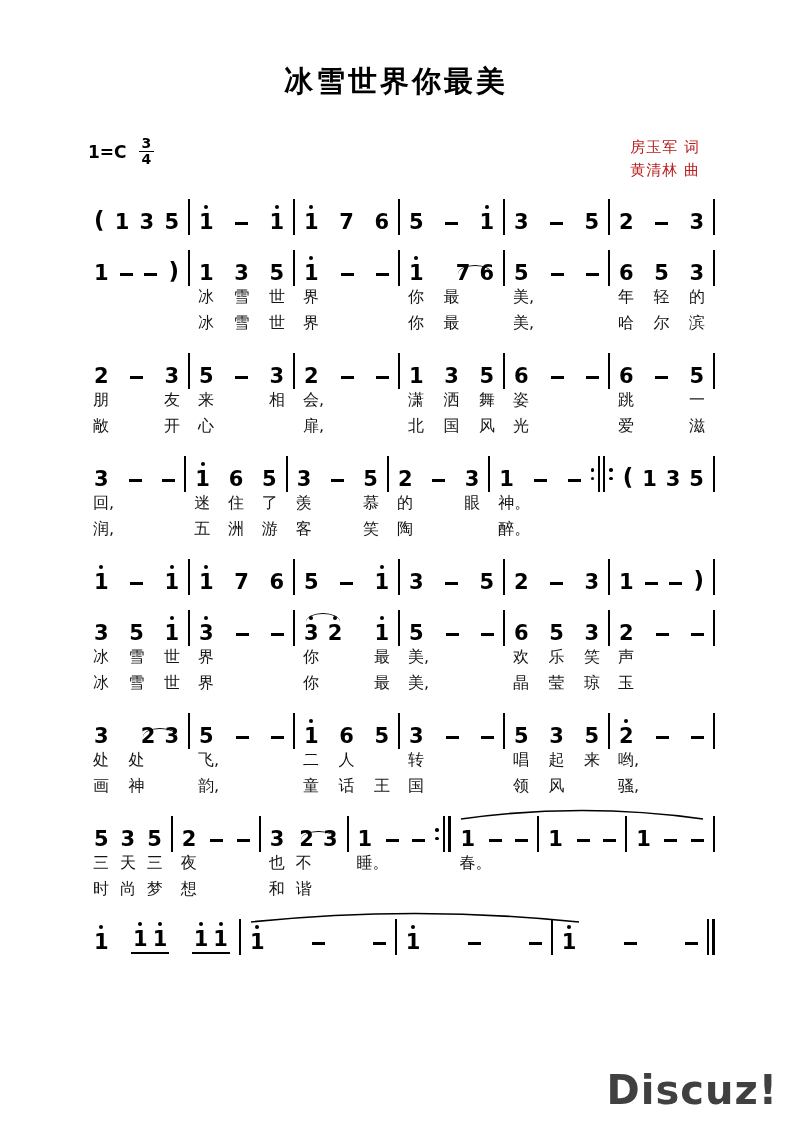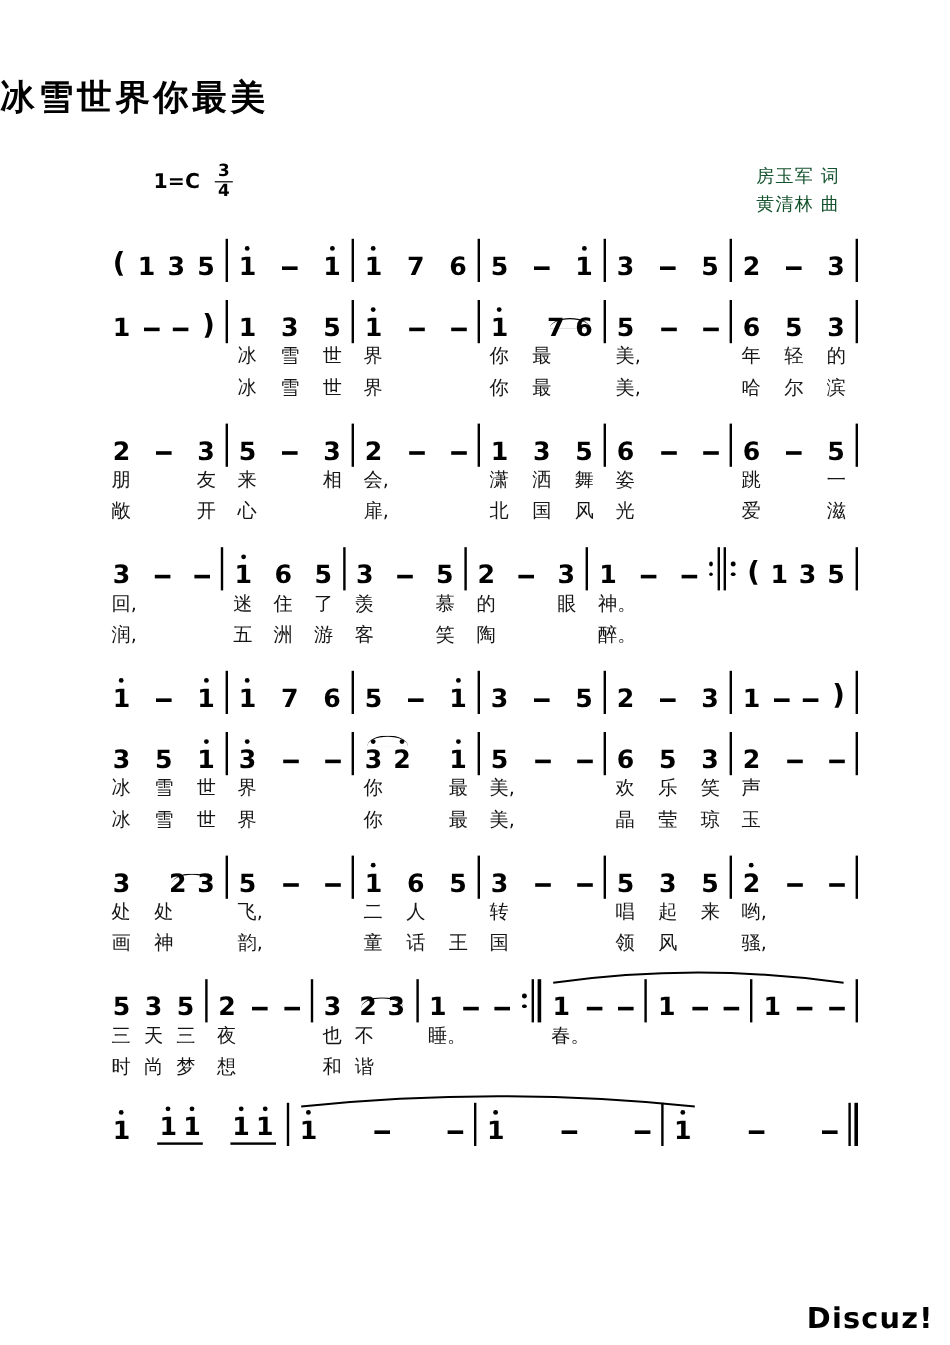--- a/index.html
+++ b/index.html
@@ -2,26 +2,26 @@
 <html><head>
 <meta charset="utf-8">
 <style>
   * { margin:0; padding:0; box-sizing:border-box; }
   html,body { background:#fff; }
   .page {
     position:relative; width:792px; height:1121px; margin:0 auto;
     background:#ffffff; overflow:hidden;
     font-family:"DejaVu Sans", sans-serif; color:#000;
   }
-  .title { text-align:left; padding-top:62px; font-size:29px; font-weight:700; letter-spacing:3px; }
+  .title { text-align:center; padding-top:62px; font-size:29px; font-weight:700; letter-spacing:3px; }
   .meta-row { display:flex; justify-content:space-between; align-items:flex-start; margin:34px 92px 0 88px; }
-  .keysig { display:flex; align-items:center; font-size:17px; font-weight:700;margin-left:40px; }
+  .keysig { display:flex; align-items:center; font-size:17px; font-weight:700; }
   .frac { display:inline-flex; flex-direction:column; align-items:center; margin-left:12px; font-size:14px; line-height:15px; font-weight:700; }
   .fn { border-bottom:1.8px solid #000; padding:0 3px; }
-  .credits { font-size:15px; text-align:center; line-height:23px; color:#14532d; letter-spacing:1px; }
+  .credits { font-size:15px; text-align:center; line-height:23px; color:#b91c1c; letter-spacing:1px; }
   .tempo-row { margin:14px 0 0 88px; font-size:13px; font-weight:700; }
   .tglyph { font-size:14px; }
   .expr { font-size:15px; margin-left:24px; letter-spacing:2px; }
   .score { margin:12px 77px 0 85px; }
   .s-line { margin-bottom:11px; }
   .m-row { display:flex; position:relative; align-items:flex-start; }
   .measure { flex:1 1 0; display:flex; flex-direction:column; min-width:0; }
   .m-notes { display:flex; justify-content:space-between; align-items:flex-end; padding:0 9px; height:40px; }
   .note { display:flex; flex-direction:column; align-items:center; }
   .odot { width:4px; height:4px; border-radius:50%; margin-bottom:2px; background:transparent; }
@@ -35,21 +35,21 @@
   .pair.arc.hi::before { top:-3px; }
   .pair.ug { gap:5px; border-bottom:2.6px solid #000; padding:0 2px 1px; }
   .barwrap { display:flex; align-items:center; gap:3px; height:40px; flex:0 0 auto; }
   .bline { width:2px; height:36px; background:#000; margin-top:6px; }
   .bline.thick { width:3.5px; }
   .rdots { display:flex; flex-direction:column; gap:5px; margin:6px 1px 0; }
   .rdot { width:3.5px; height:3.5px; border-radius:50%; background:#000; }
   .lyr { display:flex; justify-content:space-between; padding:2px 8px 0; min-height:26px;
     font-size:16px; color:#151515; }
   .arcsvg { position:absolute; pointer-events:none; }
-  .watermark { position:absolute; right:14px; bottom:8px; font-size:24px; font-weight:700; color:#000000; letter-spacing:1px; }
+  .watermark { position:absolute; right:14px; bottom:8px; font-size:40px; font-weight:700; color:#404040; letter-spacing:1px; }
 </style>
 </head>
 <body>
 
 <div class="page">
   <div class="title">冰雪世界你最美</div>
 
   <div class="meta-row">
     <div class="keysig">
       <span>1=C</span>

